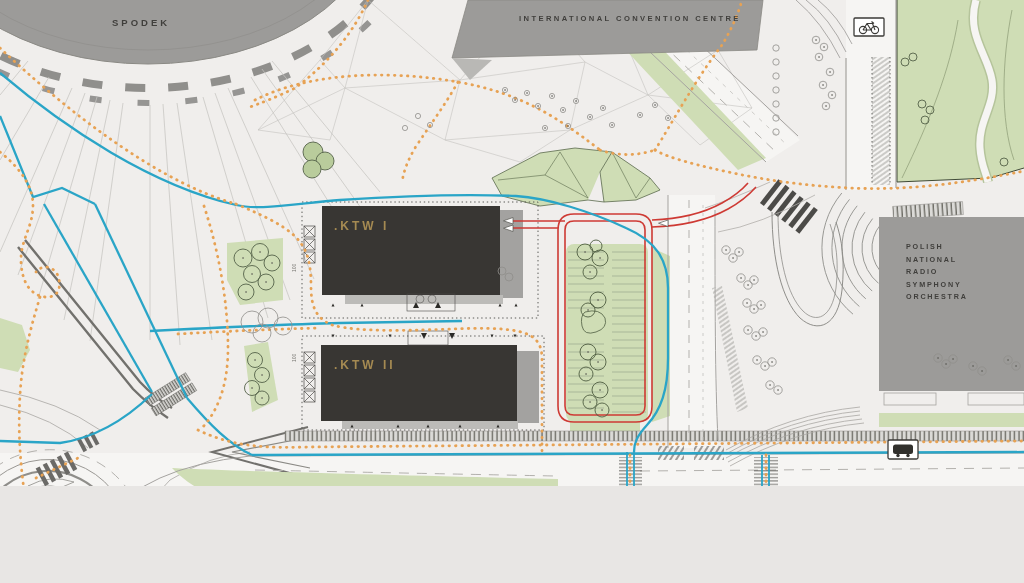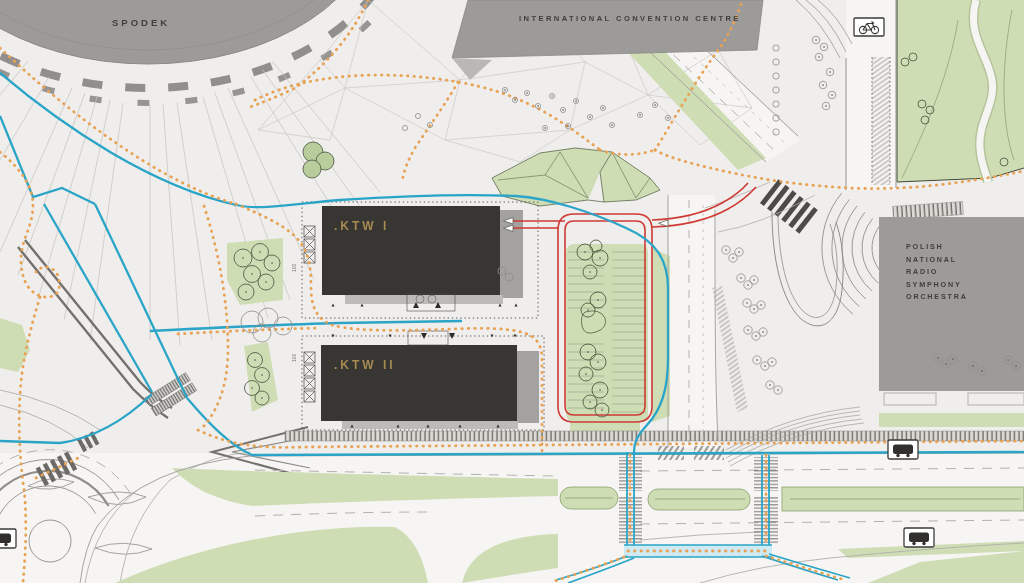--- a/index.html
+++ b/index.html
@@ -1,16 +1,16 @@
 <!DOCTYPE html>
 <html><head>
 <meta charset="utf-8">
 <style>
   html,body{margin:0;padding:0;background:#e8e6e4;}
-  .stage{width:1024px;height:583px;position:relative;overflow:hidden;
+  .stage{width:1024px;height:486px;position:relative;overflow:hidden;
          font-family:"Liberation Sans", sans-serif;}
   svg{display:block}
   text{font-family:"Liberation Sans","DejaVu Sans",sans-serif;}
   .lbl-dark{fill:#403f3c;font-weight:bold;}
   .lbl-gold{fill:#a58a52;font-weight:bold;}
 </style>
 </head>
 <body>
 
 <div class="stage">

